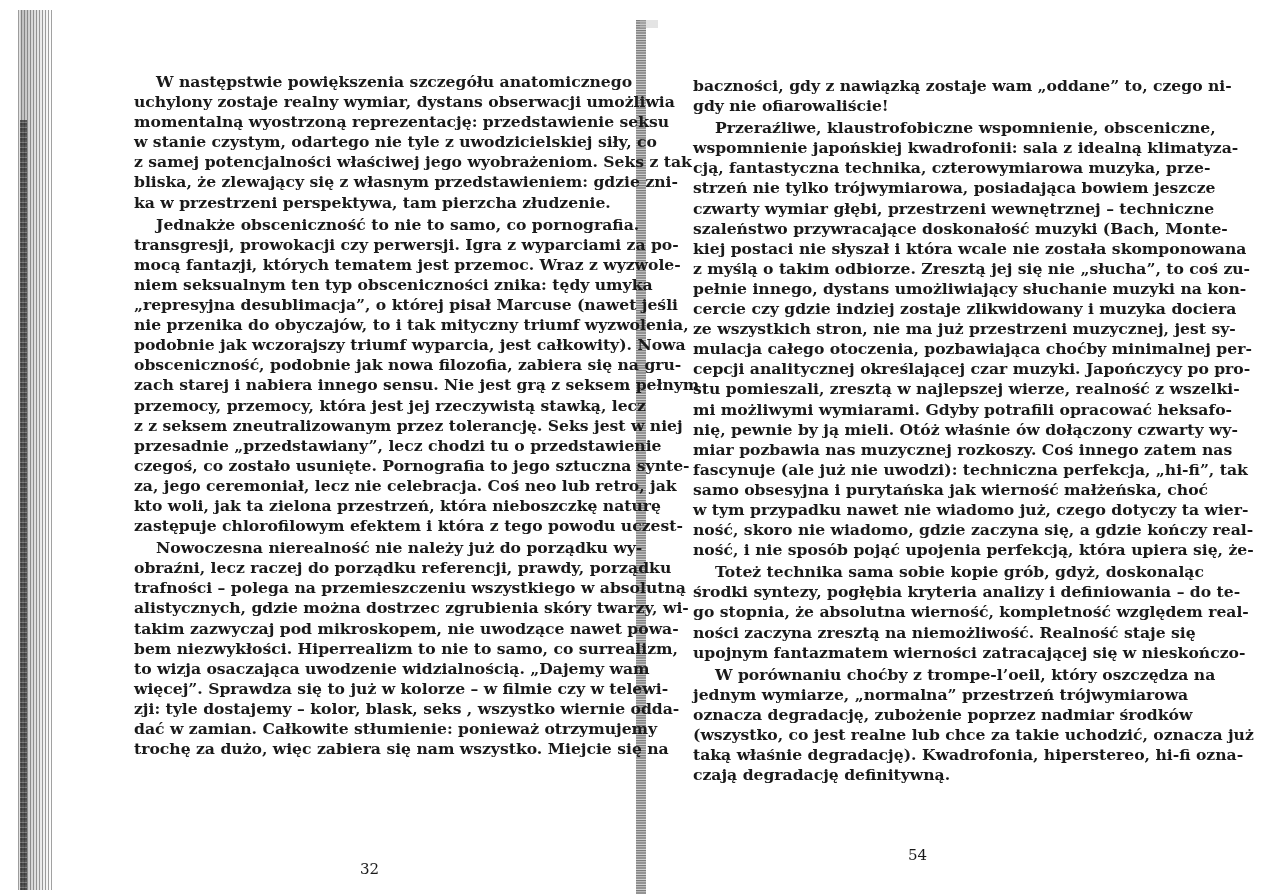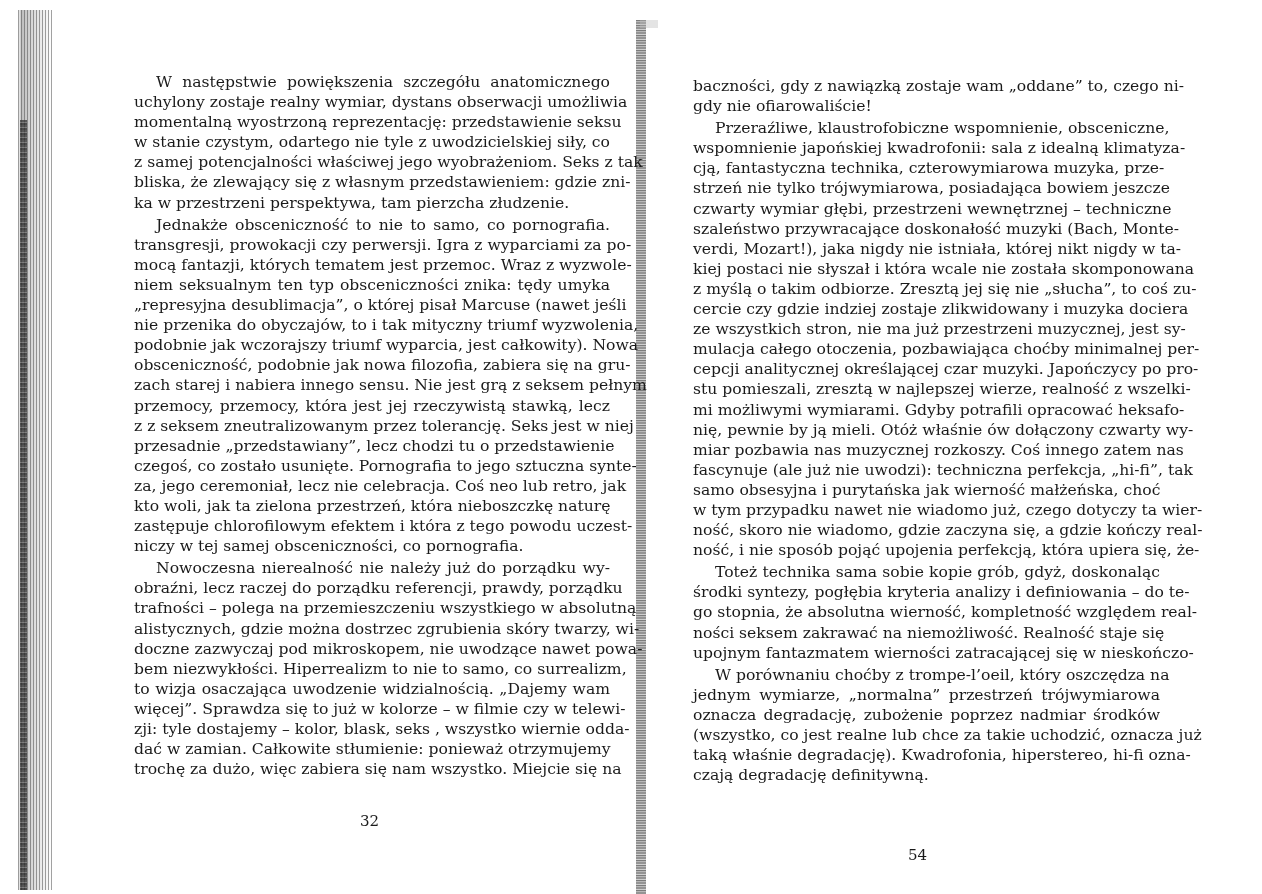--- a/index.html
+++ b/index.html
@@ -9,29 +9,29 @@
     background:
       repeating-linear-gradient(90deg, rgba(40,40,40,0.55) 0 1px, rgba(255,255,255,0) 1px 3px),
       linear-gradient(90deg, rgba(20,20,20,0.0) 0%, rgba(20,20,20,0.35) 10%, rgba(20,20,20,0.15) 55%, rgba(20,20,20,0.0) 100%);
     opacity:0.8; }
   .edge-left-dark { position:absolute; left:20px; top:120px; width:7px; height:770px;
     background:repeating-linear-gradient(180deg,#333 0 2px,#666 2px 3px,#222 3px 5px); opacity:0.75; }
   .gutter { position:absolute; left:636px; top:20px; width:10px; height:874px;
     background:repeating-linear-gradient(180deg,#444 0 1px,#999 1px 2px,#666 2px 4px,#bbb 4px 5px);
     opacity:0.7; }
   .gutter-top { position:absolute; left:640px; top:20px; width:18px; height:8px; background:#bbb; opacity:0.4; }
-  .page { position:absolute; top:72px; font-size:15.6px; line-height:20.1px; }
+  .page { position:absolute; top:72px; font-size:15.6px; line-height:20.1px;font-weight:bold; }
   .page-left { left:134px; width:476px; }
   .page-right { left:693px; width:467px; top:76px; }
   .line { display:block; white-space:nowrap; text-align:justify; text-align-last:justify; height:20.1px; }
   .line.last { text-align-last:left; }
   .line.indent { padding-left:22px; }
   .para-gap { height:2px; }
   .folio { position:absolute; font-size:15px; }
-  .folio-left { left:360px; top:812px;text-align:right; }
+  .folio-left { left:360px; top:860px;text-align:right; }
   .folio-right { left:908px; top:846px; }
 </style>
 </head>
 <body>
 
 <div class="edge-left"></div>
 <div class="edge-left-dark"></div>
 <div class="gutter"></div>
 <div class="gutter-top"></div>
 
@@ -53,67 +53,66 @@
     <span class="line">podobnie jak wczorajszy triumf wyparcia, jest całkowity). Nowa</span>
     <span class="line">obsceniczność, podobnie jak nowa filozofia, zabiera się na gru-</span>
     <span class="line">zach starej i nabiera innego sensu. Nie jest grą z seksem pełnym</span>
     <span class="line">przemocy, przemocy, która jest jej rzeczywistą stawką, lecz</span>
     <span class="line">z z seksem zneutralizowanym przez tolerancję. Seks jest w niej</span>
     <span class="line">przesadnie „przedstawiany”, lecz chodzi tu o przedstawienie</span>
     <span class="line">czegoś, co zostało usunięte. Pornografia to jego sztuczna synte-</span>
     <span class="line">za, jego ceremoniał, lecz nie celebracja. Coś neo lub retro, jak</span>
     <span class="line">kto woli, jak ta zielona przestrzeń, która nieboszczkę naturę</span>
     <span class="line">zastępuje chlorofilowym efektem i która z tego powodu uczest-</span>
-    <span class="line last">niczy w tej samej obsceniczności, co pornografia.</span>
     <div class="para-gap"></div>
     <span class="line indent">Nowoczesna nierealność nie należy już do porządku wy-</span>
     <span class="line">obraźni, lecz raczej do porządku referencji, prawdy, porządku</span>
     <span class="line">trafności – polega na przemieszczeniu wszystkiego w absolutną</span>
     <span class="line">alistycznych, gdzie można dostrzec zgrubienia skóry twarzy, wi-</span>
-    <span class="line">doczne zazwyczaj pod mikroskopem, nie uwodzące nawet powa-</span>
+    <span class="line">takim zazwyczaj pod mikroskopem, nie uwodzące nawet powa-</span>
     <span class="line">bem niezwykłości. Hiperrealizm to nie to samo, co surrealizm,</span>
     <span class="line">to wizja osaczająca uwodzenie widzialnością. „Dajemy wam</span>
     <span class="line">więcej”. Sprawdza się to już w kolorze – w filmie czy w telewi-</span>
     <span class="line">zji: tyle dostajemy – kolor, blask, seks , wszystko wiernie odda-</span>
     <span class="line">dać w zamian. Całkowite stłumienie: ponieważ otrzymujemy</span>
     <span class="line">trochę za dużo, więc zabiera się nam wszystko. Miejcie się na</span>
   </div>
 <div class="folio folio-left">32</div>
 
 <div class="page page-right" id="right-page">
     <span class="line">baczności, gdy z nawiązką zostaje wam „oddane” to, czego ni-</span>
     <span class="line last">gdy nie ofiarowaliście!</span>
     <div class="para-gap"></div>
     <span class="line indent">Przeraźliwe, klaustrofobiczne wspomnienie, obsceniczne,</span>
     <span class="line">wspomnienie japońskiej kwadrofonii: sala z idealną klimatyza-</span>
     <span class="line">cją, fantastyczna technika, czterowymiarowa muzyka, prze-</span>
     <span class="line">strzeń nie tylko trójwymiarowa, posiadająca bowiem jeszcze</span>
     <span class="line">czwarty wymiar głębi, przestrzeni wewnętrznej – techniczne</span>
     <span class="line">szaleństwo przywracające doskonałość muzyki (Bach, Monte-</span>
-    <span class="line">verdi, Mozart!), jaka nigdy nie istniała, której nikt nigdy w ta-</span>
     <span class="line">kiej postaci nie słyszał i która wcale nie została skomponowana</span>
     <span class="line">z myślą o takim odbiorze. Zresztą jej się nie „słucha”, to coś zu-</span>
+    <span class="line">pełnie innego, dystans umożliwiający słuchanie muzyki na kon-</span>
     <span class="line">cercie czy gdzie indziej zostaje zlikwidowany i muzyka dociera</span>
     <span class="line">ze wszystkich stron, nie ma już przestrzeni muzycznej, jest sy-</span>
     <span class="line">mulacja całego otoczenia, pozbawiająca choćby minimalnej per-</span>
     <span class="line">cepcji analitycznej określającej czar muzyki. Japończycy po pro-</span>
     <span class="line">stu pomieszali, zresztą w najlepszej wierze, realność z wszelki-</span>
     <span class="line">mi możliwymi wymiarami. Gdyby potrafili opracować heksafo-</span>
     <span class="line">nię, pewnie by ją mieli. Otóż właśnie ów dołączony czwarty wy-</span>
     <span class="line">miar pozbawia nas muzycznej rozkoszy. Coś innego zatem nas</span>
     <span class="line">fascynuje (ale już nie uwodzi): techniczna perfekcja, „hi-fi”, tak</span>
     <span class="line">samo obsesyjna i purytańska jak wierność małżeńska, choć</span>
     <span class="line">w tym przypadku nawet nie wiadomo już, czego dotyczy ta wier-</span>
     <span class="line">ność, skoro nie wiadomo, gdzie zaczyna się, a gdzie kończy real-</span>
     <span class="line">ność, i nie sposób pojąć upojenia perfekcją, która upiera się, że-</span>
     <div class="para-gap"></div>
     <span class="line indent">Toteż technika sama sobie kopie grób, gdyż, doskonaląc</span>
     <span class="line">środki syntezy, pogłębia kryteria analizy i definiowania – do te-</span>
     <span class="line">go stopnia, że absolutna wierność, kompletność względem real-</span>
-    <span class="line">ności seksem zakrawać na niemożliwość. Realność staje się</span>
+    <span class="line">ności zaczyna zresztą na niemożliwość. Realność staje się</span>
     <span class="line">upojnym fantazmatem wierności zatracającej się w nieskończo-</span>
     <div class="para-gap"></div>
     <span class="line indent">W porównaniu choćby z trompe-l’oeil, który oszczędza na</span>
     <span class="line">jednym wymiarze, „normalna” przestrzeń trójwymiarowa</span>
     <span class="line">oznacza degradację, zubożenie poprzez nadmiar środków</span>
     <span class="line">(wszystko, co jest realne lub chce za takie uchodzić, oznacza już</span>
     <span class="line">taką właśnie degradację). Kwadrofonia, hiperstereo, hi-fi ozna-</span>
     <span class="line last">czają degradację definitywną.</span>
   </div>
 <div class="folio folio-right">54</div>

